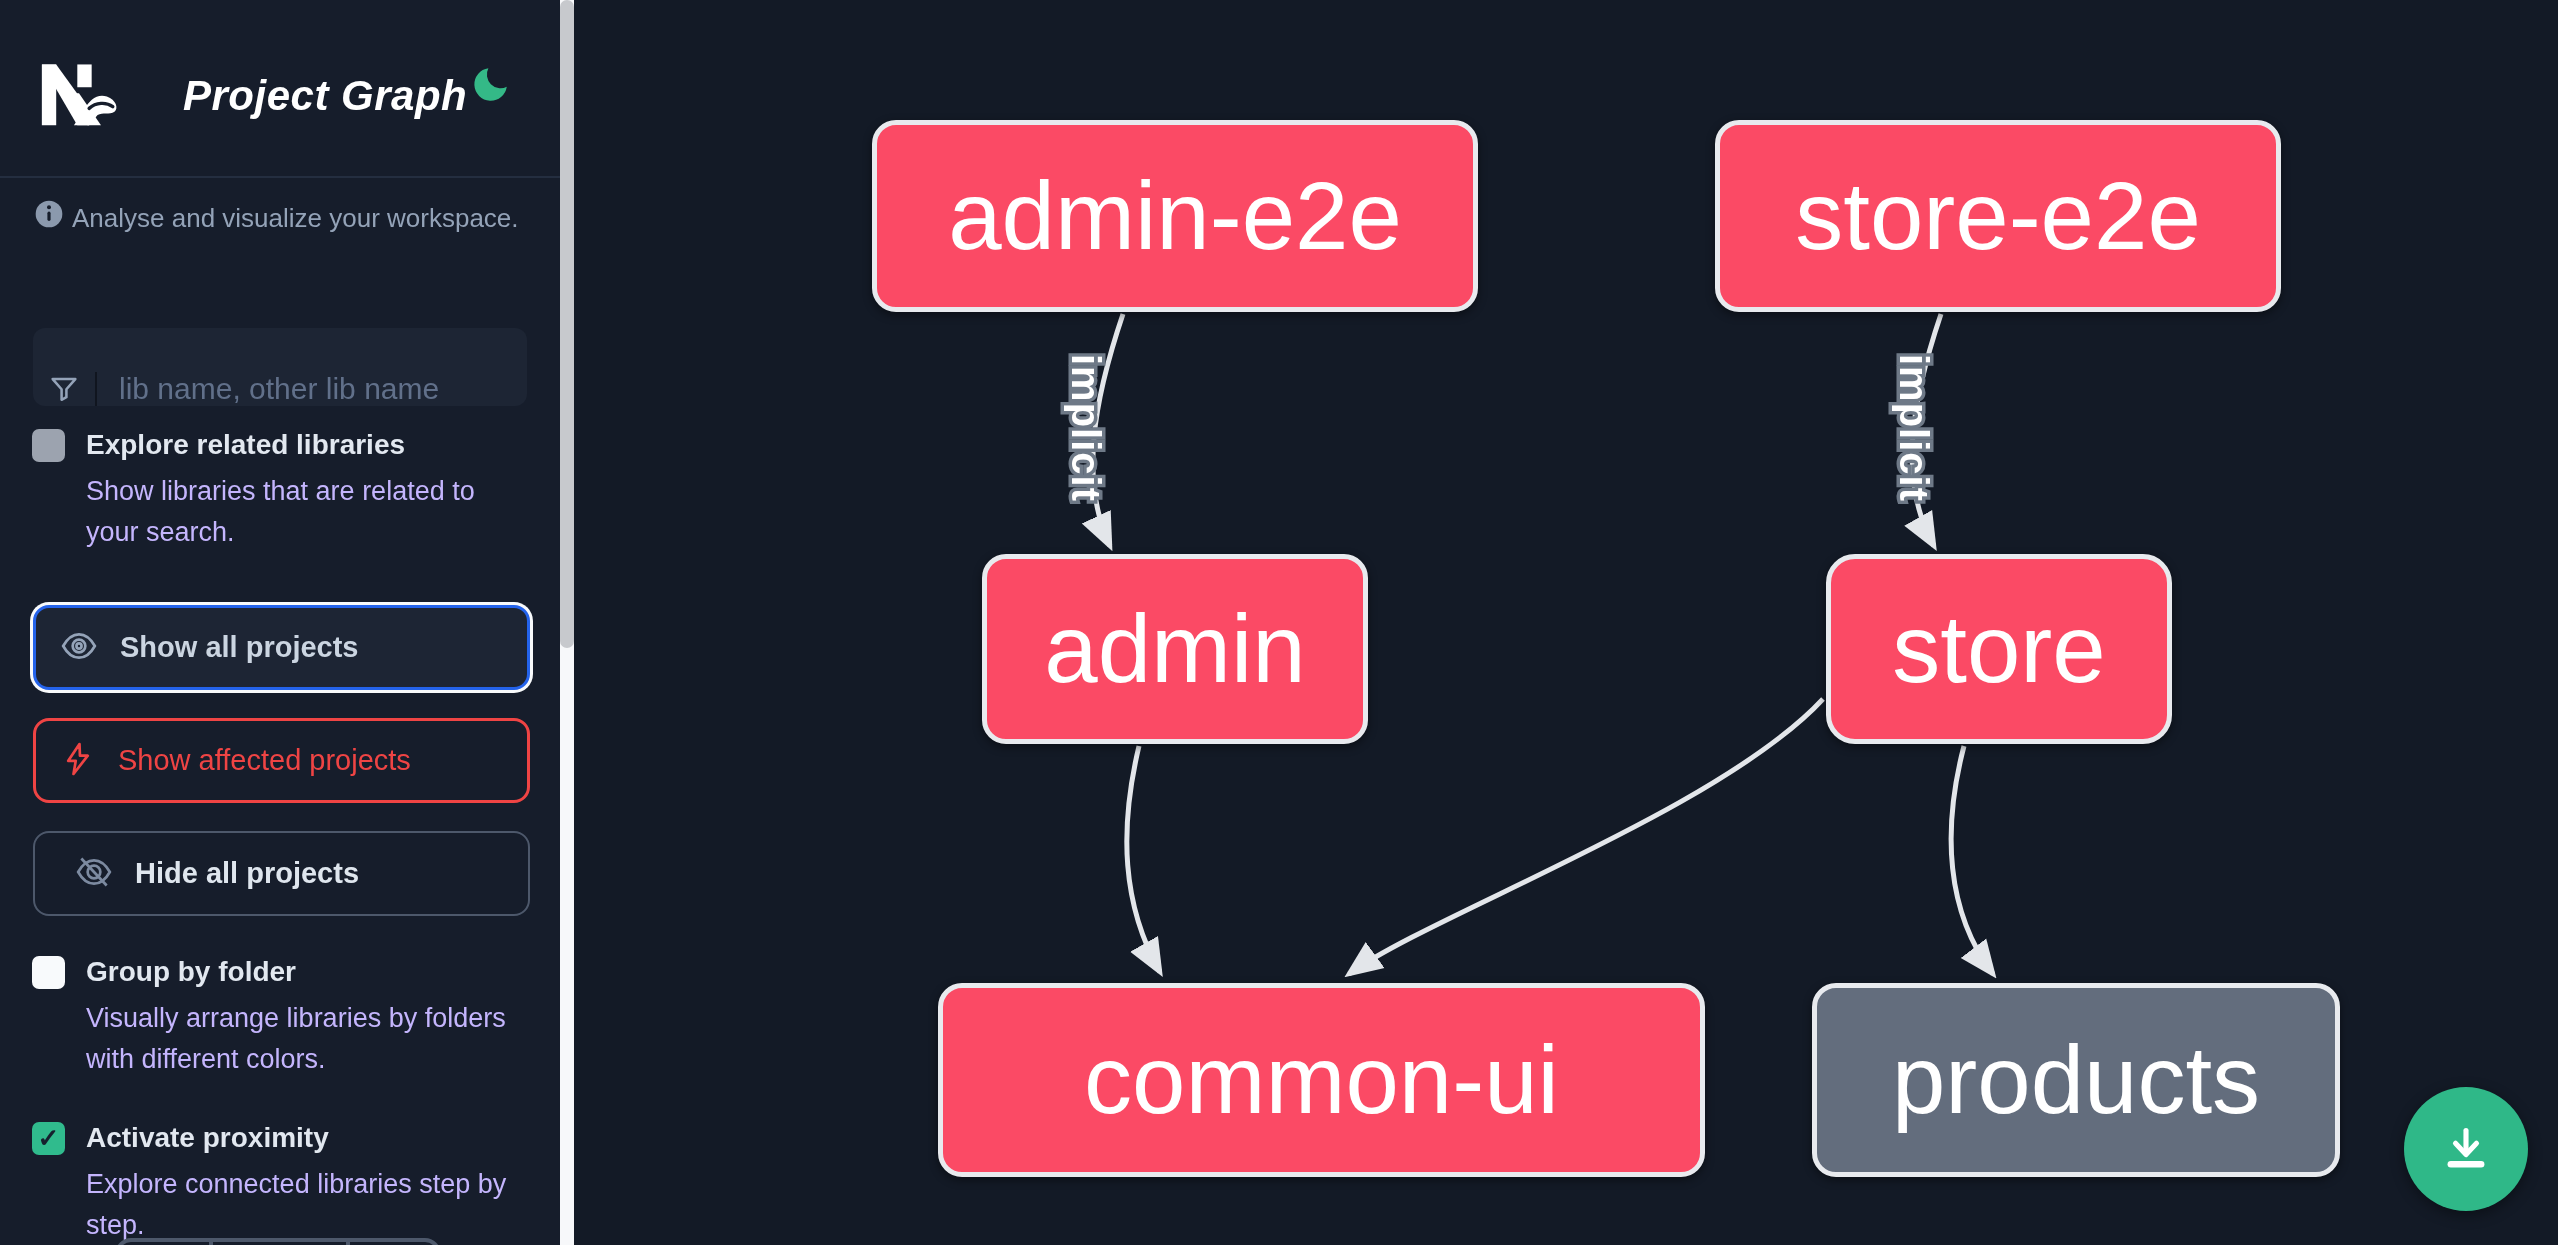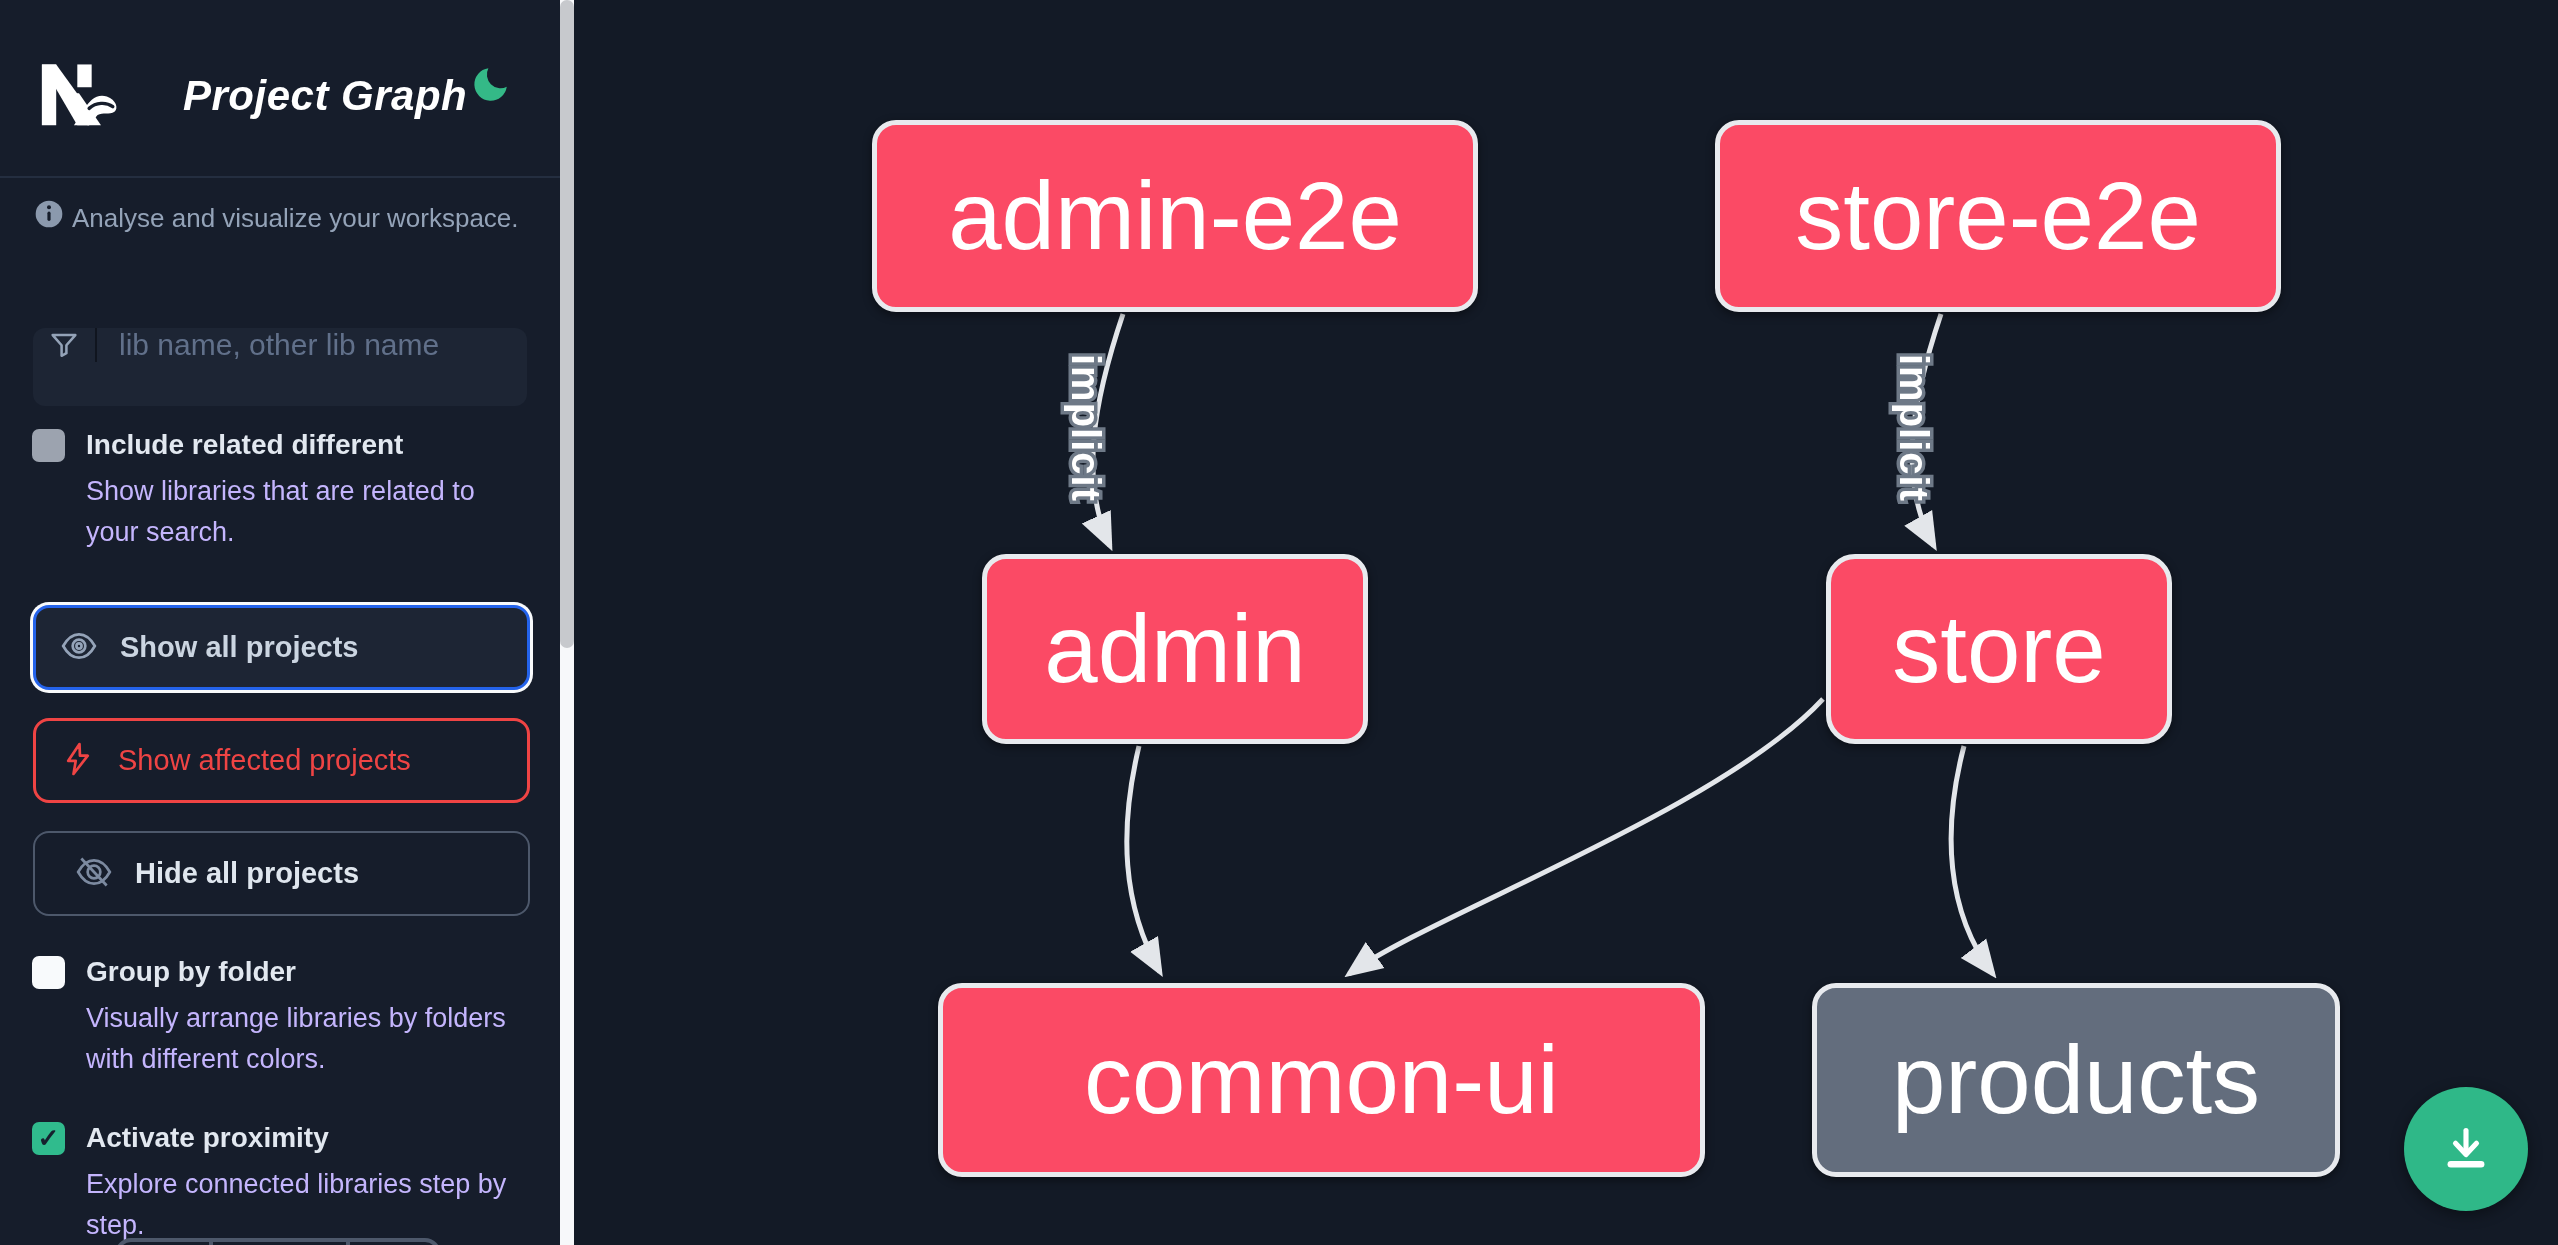--- a/index.html
+++ b/index.html
@@ -9,21 +9,21 @@
   
   .sidebar{position:absolute;left:0;top:0;width:560px;height:1245px;background:#161d2b;}
   .hdr-divider{position:absolute;left:0;top:176px;width:560px;height:2px;background:#242e40;}
   .logo{position:absolute;left:28px;top:56px;width:102px;height:76px;}
   .app-title{position:absolute;left:183px;top:72px;font-size:42px;font-weight:700;color:#ffffff;letter-spacing:.5px;font-style:italic;}
   .theme-toggle{position:absolute;left:468px;top:62px;width:46px;height:46px;background:none;border:none;cursor:pointer;padding:0;}
 
   .tagline-row{position:absolute;left:33px;top:198px;display:flex;align-items:flex-end;gap:7px;width:500px;}
   .tagline{color:#94a3b8;font-size:26px;}
 
-  .searchbox{position:absolute;left:33px;top:328px;width:494px;height:78px;background:#1d2534;border-radius:12px;display:flex;align-items:flex-start;overflow:hidden;}
+  .searchbox{position:absolute;left:33px;top:328px;width:494px;height:78px;background:#1d2534;border-radius:12px;display:flex;align-items:flex-end;overflow:hidden;}
   .searchbox .icon-cell{width:64px;display:flex;align-items:center;justify-content:center;border-right:2px solid #10151f;}
   .searchbox input{flex:1;background:transparent;border:none;outline:none;color:#cbd5e1;font-size:30px;padding:0 22px;}
   .searchbox input::placeholder{color:#61708a;}
 
   .check-row{position:absolute;left:32px;width:500px;}
   .check-row .cbx{position:absolute;left:0;top:2px;width:33px;height:33px;border-radius:7px;}
   .cbx.gray{background:#9ca3af;}
   .cbx.white{background:#f8fafc;}
   .cbx.green{background:#30bb8d;color:#16202e;font-size:26px;font-weight:700;display:flex;align-items:center;justify-content:center;}
   .check-row .lbl{display:block;margin-left:54px;color:#e2e8f0;font-size:28px;font-weight:700;line-height:36px;}
@@ -105,21 +105,21 @@
       <span class="icon-cell">
         <svg viewBox="0 0 24 24" width="34" height="34" fill="none" stroke="#94a3b8" stroke-width="1.8" stroke-linejoin="round">
           <path d="M4 5 h16 l-6.3 7.2 v5.6 l-3.4 1.8 v-7.4 Z"></path>
         </svg>
       </span>
       <input type="text" value="" placeholder="lib name, other lib name" style="">
     </div>
 
     <div class="check-row" style="top:427px;">
       <span class="cbx gray"></span>
-      <span class="lbl">Include related different</span>
+      <span class="lbl">Explore related libraries</span>
       <span class="desc">Show libraries that are related to your search.</span>
     </div>
 
     <button class="side-btn btn-show-all">
       <span>
         <svg viewBox="0 0 24 24" width="38" height="38" fill="none" stroke="#94a3b8" stroke-width="1.7">
           <path d="M2 12 C5 6.6 8.8 4.6 12 4.6 C15.2 4.6 19 6.6 22 12 C19 17.4 15.2 19.4 12 19.4 C8.8 19.4 5 17.4 2 12 Z"></path>
           <circle cx="12" cy="12" r="4"></circle>
           <circle cx="12" cy="12" r="1.6"></circle>
         </svg>

